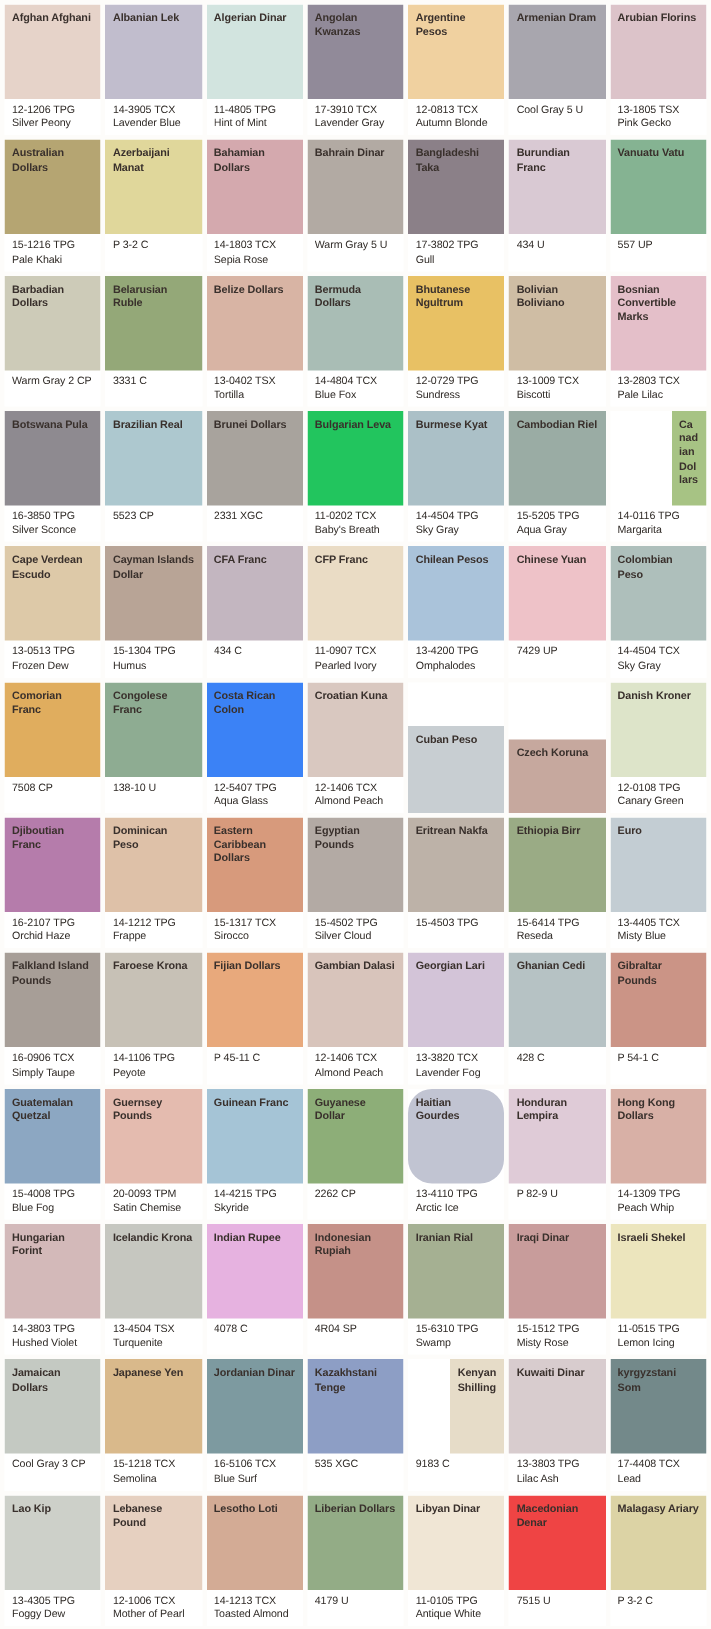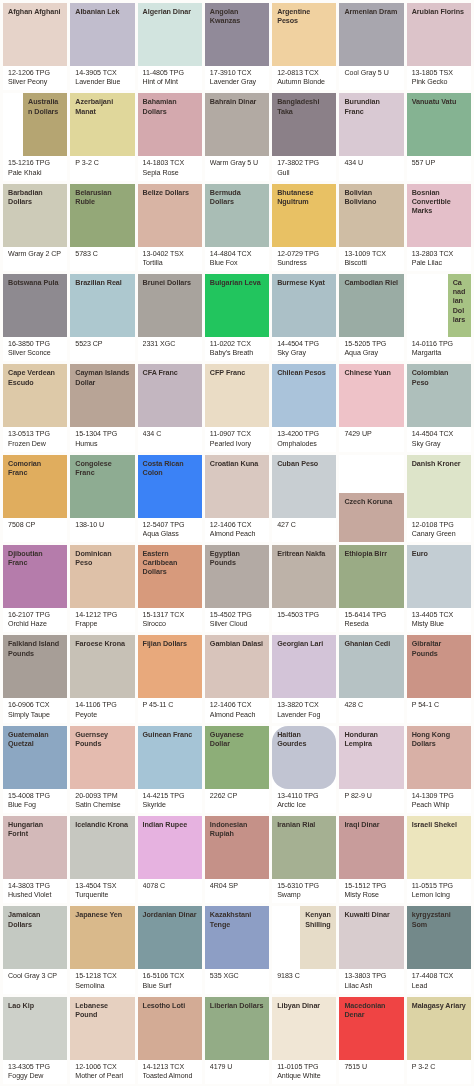--- a/index.html
+++ b/index.html
@@ -128,21 +128,21 @@
     <div class="card">
       <div class="chip" style="background: rgb(220, 195, 201);">
         <span class="chip-name">Arubian Florins</span>
       </div>
       <div class="meta">
         <span class="meta-code">13-1805 TSX</span>
         <span class="meta-label">Pink Gecko</span>
       </div>
     </div>
     <div class="card">
-      <div class="chip" style="background: rgb(181, 165, 114); margin-left: 20px;">
+      <div class="chip" style="background: rgb(181, 165, 114);">
         <span class="chip-name">Australian Dollars</span>
       </div>
       <div class="meta">
         <span class="meta-code">15-1216 TPG</span>
         <span class="meta-label">Pale Khaki</span>
       </div>
     </div>
     <div class="card">
       <div class="chip" style="background: rgb(224, 215, 155);">
         <span class="chip-name">Azerbaijani Manat</span>
@@ -199,21 +199,21 @@
       </div>
       <div class="meta">
         <span class="meta-code">Warm Gray 2 CP</span>
       </div>
     </div>
     <div class="card">
       <div class="chip" style="background: rgb(148, 168, 120);">
         <span class="chip-name">Belarusian Ruble</span>
       </div>
       <div class="meta">
-        <span class="meta-code">5783 C</span>
+        <span class="meta-code">3331 C</span>
       </div>
     </div>
     <div class="card">
       <div class="chip" style="background: rgb(216, 180, 164);">
         <span class="chip-name">Belize Dollars</span>
       </div>
       <div class="meta">
         <span class="meta-code">13-0402 TSX</span>
         <span class="meta-label">Tortilla</span>
       </div>
@@ -404,21 +404,21 @@
     <div class="card">
       <div class="chip" style="background: rgb(217, 200, 192);">
         <span class="chip-name">Croatian Kuna</span>
       </div>
       <div class="meta">
         <span class="meta-code">12-1406 TCX</span>
         <span class="meta-label">Almond Peach</span>
       </div>
     </div>
     <div class="card">
-      <div class="chip" style="background: rgb(200, 206, 210);">
+      <div class="chip" style="background: rgb(200, 206, 210); margin-top: 29px;">
         <span class="chip-name">Cuban Peso</span>
       </div>
       <div class="meta">
         <span class="meta-code">427 C</span>
       </div>
     </div>
     <div class="card">
       <div class="chip" style="background: rgb(198, 168, 158); margin-top: 38px;">
         <span class="chip-name">Czech Koruna</span>
       </div>

